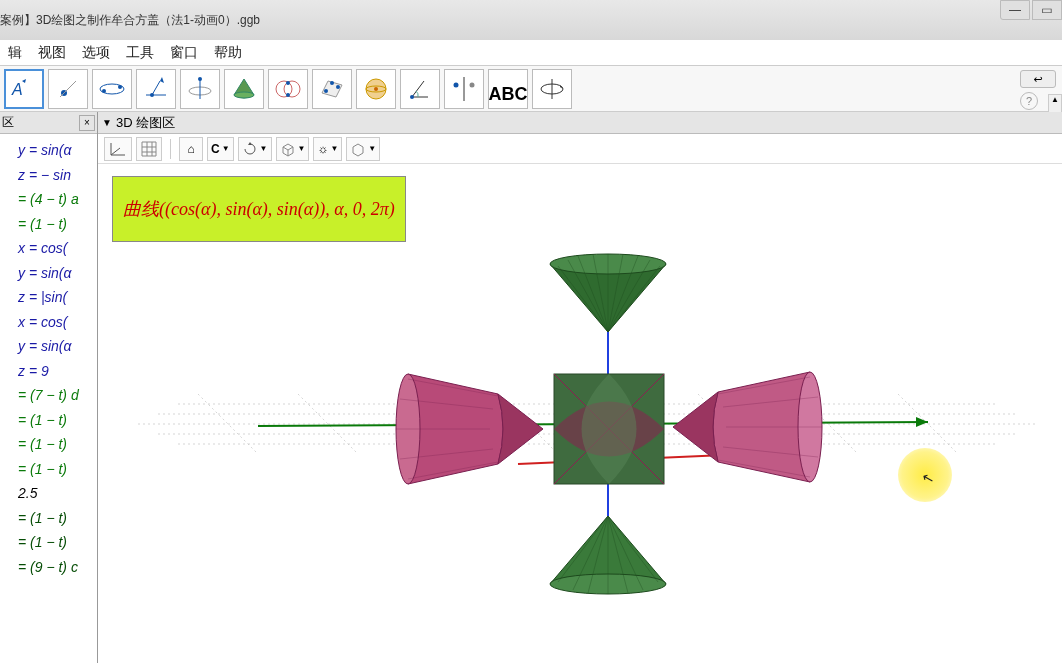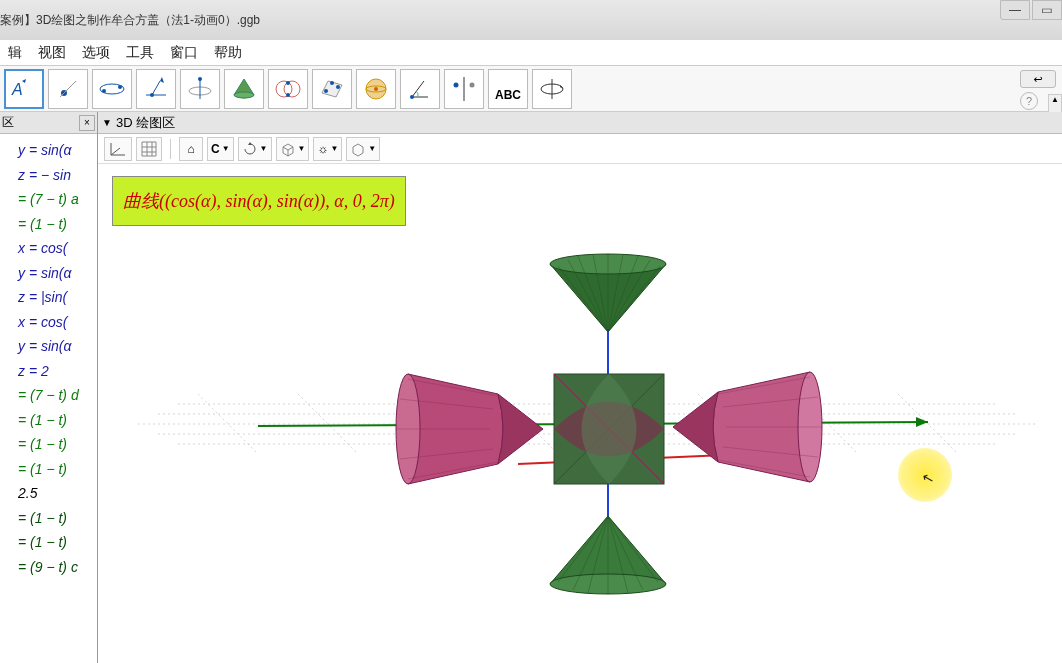--- a/index.html
+++ b/index.html
@@ -20,37 +20,37 @@
 .tool.sel { border: 2px solid #4a90d9; }
 .toolbar .right { position:absolute; right:6px; top:4px; display:flex; flex-direction:column; gap:4px; }
 .toolbar .rbtn { width: 36px; height: 18px; border:1px solid #bbb; background:#eee; border-radius:3px; display:flex; align-items:center; justify-content:center; font-size:11px; cursor:pointer; }
 .toolbar .qmark { width:18px; height:18px; border:1px solid #bbb; border-radius:50%; font-size:11px; display:flex; align-items:center; justify-content:center; color:#888; }
 
 .content { display: flex; height: calc(663px - 24px - 26px - 46px); }
 
 .sidebar { width: 98px; background: #fff; border-right: 1px solid #999; position: relative; overflow:hidden; }
 .sidebar-head { height: 22px; background: #e5e5e5; border-bottom:1px solid #bbb; display:flex; align-items:center; justify-content:space-between; padding:0 2px; font-size:12px; }
 .sidebar-head .closex { width:16px; height:16px; border:1px solid #aaa; display:flex; align-items:center; justify-content:center; cursor:pointer; font-size:10px; }
-.algebra { font-size: 14px; padding: 4px 2px; line-height: 1.75; font-family: "Times New Roman", serif; font-style: italic; margin-left: 16px; }
+.algebra { font-size: 14px; padding: 4px 18px; line-height: 1.75; font-family: "Times New Roman", serif; font-style: italic; }
 .algebra div { white-space: nowrap; color:#333; }
 .algebra .blue { color: #1a1aa6; }
 .algebra .green { color: #0a7a0a; }
 .algebra .darkgreen { color: #064d06; }
 .algebra .black { color: #000; }
 
 .view3d { flex: 1; background: #fff; display:flex; flex-direction:column; position:relative; }
 .view3d-head { height: 22px; background: #e5e5e5; border-bottom:1px solid #bbb; display:flex; align-items:center; font-size:13px; padding-left:4px; }
 .view3d-head .tri { font-size:10px; margin-right:4px; }
 .view3d-tools { height: 30px; border-bottom:1px solid #ddd; display:flex; align-items:center; padding:0 6px; gap:4px; }
 .vtool { height:24px; min-width:24px; border:1px solid #ccc; background:#fafafa; display:flex; align-items:center; justify-content:center; font-size:12px; cursor:pointer; padding:0 3px; }
 .vtool.group { display:flex; }
 .vtool .arrow { font-size:8px; margin-left:2px; }
 
 .canvas { flex:1; position:relative; background:#fff; overflow:hidden; }
-.formula-box { position:absolute; left:14px; top:12px; background:#c8f029; border:1px solid #888; padding:12px 10px; font-family:"Times New Roman",serif; font-style:italic; font-size:18px; color:#c00; }
+.formula-box { position:absolute; left:14px; top:12px; background:#c8f029; border:1px solid #888; padding:20px 10px; font-family:"Times New Roman",serif; font-style:italic; font-size:18px; color:#c00; }
 
 .cursor-highlight { position:absolute; width:54px; height:54px; background: radial-gradient(circle, rgba(255,235,60,0.95) 0%, rgba(255,235,60,0.6) 60%, rgba(255,235,60,0) 100%); border-radius:50%; left:800px; top:284px; pointer-events:none; }
 .cursor-arrow { position:absolute; left:824px; top:306px; font-size:14px; color:#222; pointer-events:none; transform:rotate(-15deg); }
 
 .scroller { position:absolute; right:0; top:94px; width:14px; height:40px; background:#f0f0f0; border:1px solid #ccc; display:flex; flex-direction:column; align-items:center; justify-content:space-between; font-size:8px; }
 
 svg.scene { position:absolute; left:0; top:0; }
 </style>
 </head>
 <body>
@@ -143,21 +143,21 @@
       </svg>
     </div>
   <div class="tool">
       <svg viewBox="0 0 32 32">
         <line x1="16" y1="4" x2="16" y2="28" stroke="#333"></line>
         <circle cx="8" cy="12" r="2.5" fill="#15a"></circle>
         <circle cx="24" cy="12" r="2.5" fill="#888"></circle>
       </svg>
     </div>
   <div class="tool">
-      <span style="font-weight:bold;font-size:12px;margin-top:12px;">ABC</span>
+      <span style="font-weight:bold;font-size:18px;margin-top:12px;">ABC</span>
     </div>
   <div class="tool">
       <svg viewBox="0 0 32 32">
         <ellipse cx="16" cy="16" rx="11" ry="5" fill="none" stroke="#333"></ellipse>
         <line x1="16" y1="6" x2="16" y2="26" stroke="#333"></line>
         <path d="M24 12 L27 16 L24 14 Z" fill="#333"></path>
       </svg>
     </div>
 
   <div class="right">
@@ -174,28 +174,28 @@
 <div class="content">
 
   <div class="sidebar">
     <div class="sidebar-head">
       <span>区</span>
       <span class="closex">×</span>
     </div>
     <div class="algebra">
       <div class="blue">y = sin(α</div>
       <div class="blue">z = − sin</div>
-      <div class="green">= (7 − t) a</div>
+      <div class="green">= (4 − t) a</div>
       <div class="green">= (1 − t)</div>
       <div class="blue">x = cos(</div>
       <div class="blue">y = sin(α</div>
       <div class="blue">z = |sin(</div>
       <div class="blue">x = cos(</div>
       <div class="blue">y = sin(α</div>
-      <div class="blue">z = 2</div>
+      <div class="blue">z = 9</div>
       <div class="green">= (7 − t) d</div>
       <div class="green">= (1 − t)</div>
       <div class="green">= (1 − t)</div>
       <div class="green">= (1 − t)</div>
       <div class="black">2.5</div>
       <div class="darkgreen">= (1 − t)</div>
       <div class="darkgreen">= (1 − t)</div>
       <div class="darkgreen">= (9 − t) c</div>
     </div>
   </div>

